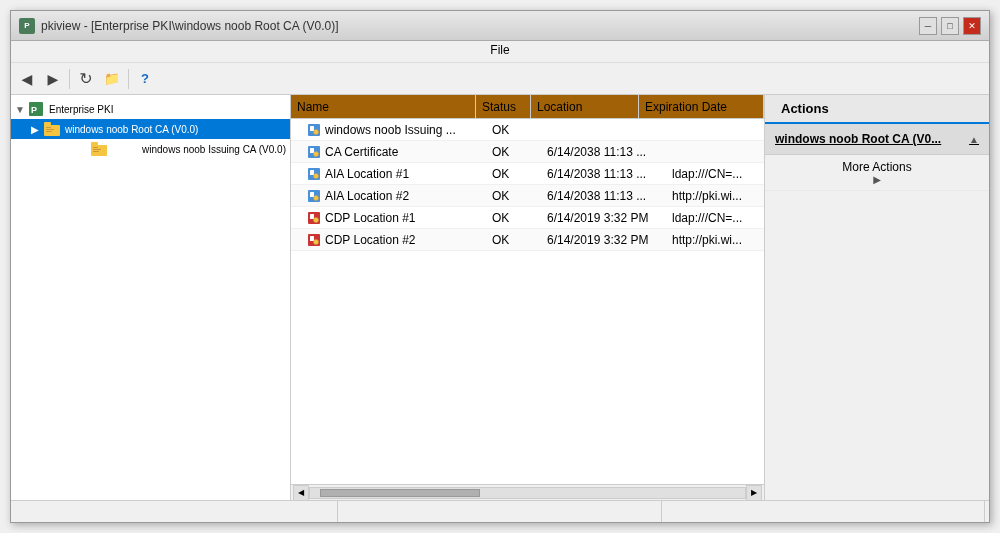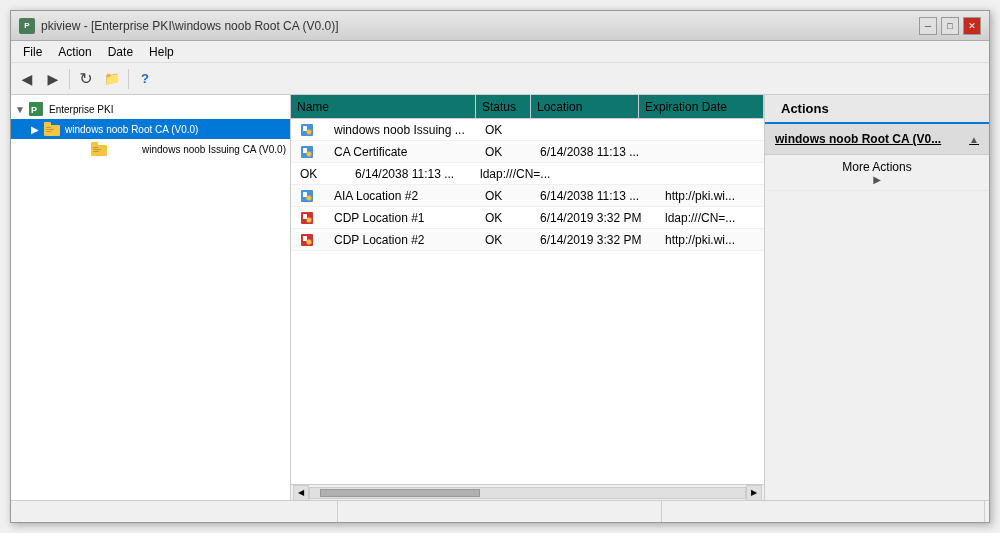--- a/index.html
+++ b/index.html
@@ -65,20 +65,21 @@
       cursor: pointer;
       color: #333;
     }
     .menu-bar {
       background: #f0f0f0;
       height: 22px;
       display: flex;
       align-items: center;
       padding: 0 4px;
       border-bottom: 1px solid #ddd;
+      flex-direction: column;
     }
     .menu-item {
       padding: 2px 8px;
       font-size: 12px;
       cursor: pointer;
       color: #000;
     }
     .toolbar {
       background: #f0f0f0;
       height: 32px;
@@ -145,21 +146,21 @@
     .tree-label { font-size: 10px; }
     .main-panel {
       flex: 1;
       background: white;
       display: flex;
       flex-direction: column;
       overflow: hidden;
     }
     .list-header {
       display: flex;
-      background: #0f766e;
+      background: #a16207;
       border-bottom: 1px solid #ccc;
       height: 24px;
       align-items: center;
       flex-shrink: 0;
     }
     .list-header-col {
       padding: 0 6px;
       font-size: 12px;
       color: #000;
       border-right: 1px solid #ccc;
@@ -179,28 +180,28 @@
     }
     .list-row {
       display: flex;
       height: 22px;
       align-items: center;
       border-bottom: 1px solid #f0f0f0;
       cursor: pointer;
     }
     .list-row:nth-child(even) { background: #fafafa; }
     .list-cell {
-      padding: 0 9px;
+      padding: 0 16px;
       font-size: 12px;
       overflow: hidden;
       text-overflow: ellipsis;
       white-space: nowrap;
       display: flex;
       align-items: flex-end;
-      gap: 20px;
+      gap: 4px;
     }
     .scrollbar-area {
       height: 16px;
       background: #f0f0f0;
       border-top: 1px solid #ccc;
       display: flex;
       align-items: center;
       padding: 0 2px;
       flex-shrink: 0;
     }
@@ -408,20 +409,28 @@
               <circle cx="9" cy="9" r="2.5" fill="#f5c542" stroke="#c8973a" stroke-width="0.5"></circle>
             </svg>
             <span>CA Certificate</span>
           </div>
           <div class="list-cell col-status">OK</div>
           <div class="list-cell col-expiry">6/14/2038 11:13 ...</div>
           <div class="list-cell col-location"></div>
         </div>
 
         <div class="list-row">
+          <div class="list-cell col-name">
+            <svg width="14" height="14" viewBox="0 0 14 14">
+              <rect x="1" y="1" width="12" height="12" rx="1" fill="#4a90d9"></rect>
+              <rect x="3" y="3" width="4" height="5" rx="0.5" fill="white"></rect>
+              <circle cx="9" cy="9" r="2.5" fill="#f5c542" stroke="#c8973a" stroke-width="0.5"></circle>
+            </svg>
+            <span>AIA Location #1</span>
+          </div>
           <div class="list-cell col-status">OK</div>
           <div class="list-cell col-expiry">6/14/2038 11:13 ...</div>
           <div class="list-cell col-location">ldap:///CN=...</div>
         </div>
 
         <div class="list-row">
           <div class="list-cell col-name">
             <svg width="14" height="14" viewBox="0 0 14 14">
               <rect x="1" y="1" width="12" height="12" rx="1" fill="#4a90d9"></rect>
               <rect x="3" y="3" width="4" height="5" rx="0.5" fill="white"></rect>

